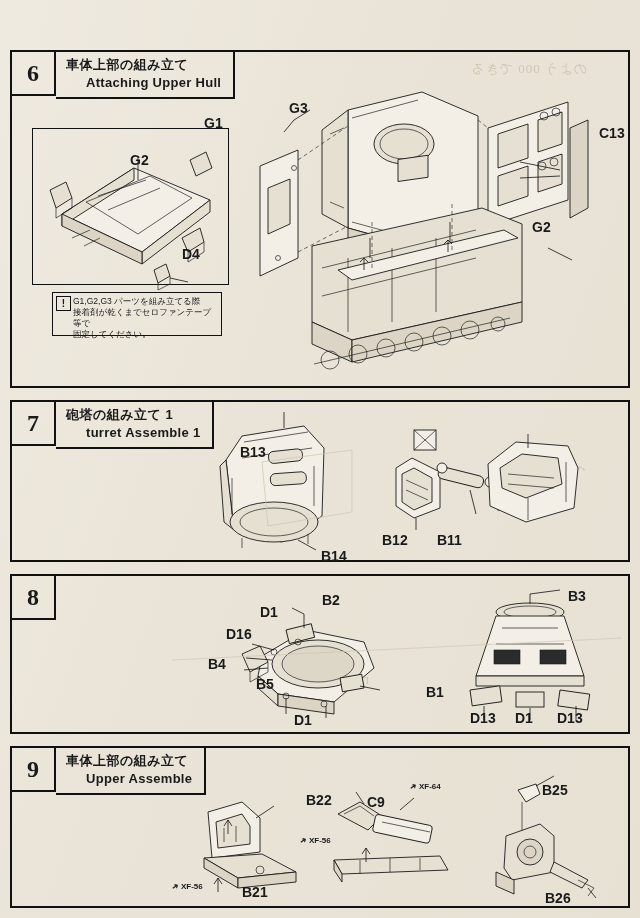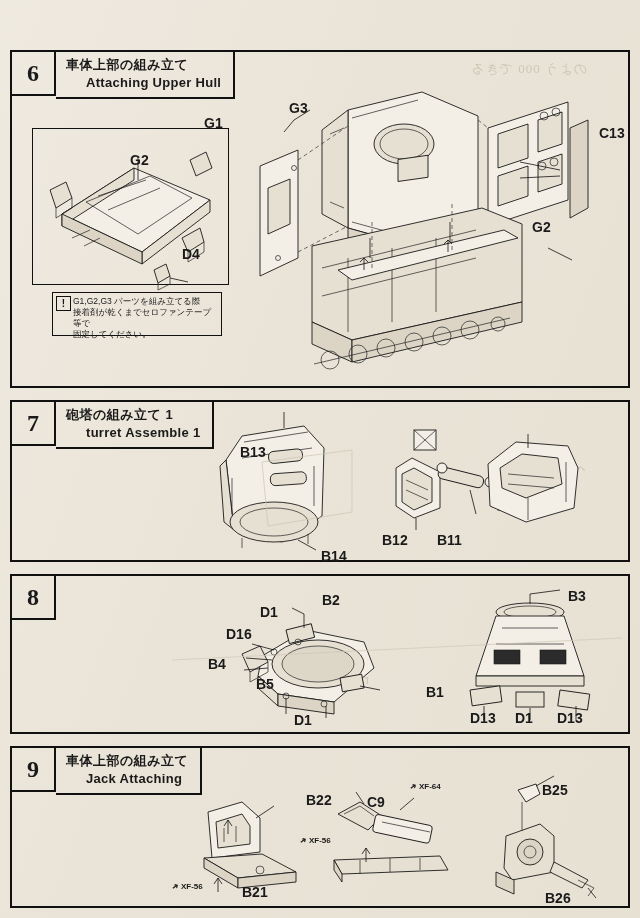--- a/index.html
+++ b/index.html
@@ -293,21 +293,21 @@
     <div class="lbl" style="left:556px;top:12px;">B3</div>
     <div class="lbl" style="left:458px;top:134px;">D13</div>
     <div class="lbl" style="left:503px;top:134px;">D1</div>
     <div class="lbl" style="left:545px;top:134px;">D13</div>
   </div>
 
   <div class="step" id="step9" style="top:746px;height:162px;">
     <div class="step-num">9</div>
     <div class="title-box">
       <div class="t-jp">車体上部の組み立て</div>
-      <div class="t-en">Jack  Attaching</div>
+      <div class="t-en">Upper  Assemble</div>
     </div>
 
     <svg width="620" height="162" viewBox="0 0 620 162">
 
       <g transform="translate(186,48)">
         <path class="part" d="M10,16 L44,6 L62,22 L62,56 L14,62 Z"></path>
         <path class="part2" d="M18,26 L44,18 L52,30 L52,48 L20,52 Z"></path>
         <path class="thin" d="M26,32 L26,46 M38,30 L38,46"></path>
         <path class="ln" d="M30,24 L30,38 M26,30 L30,24 L34,30"></path>
         <path class="part2" d="M6,62 L64,58 L98,76 L40,82 Z"></path>

